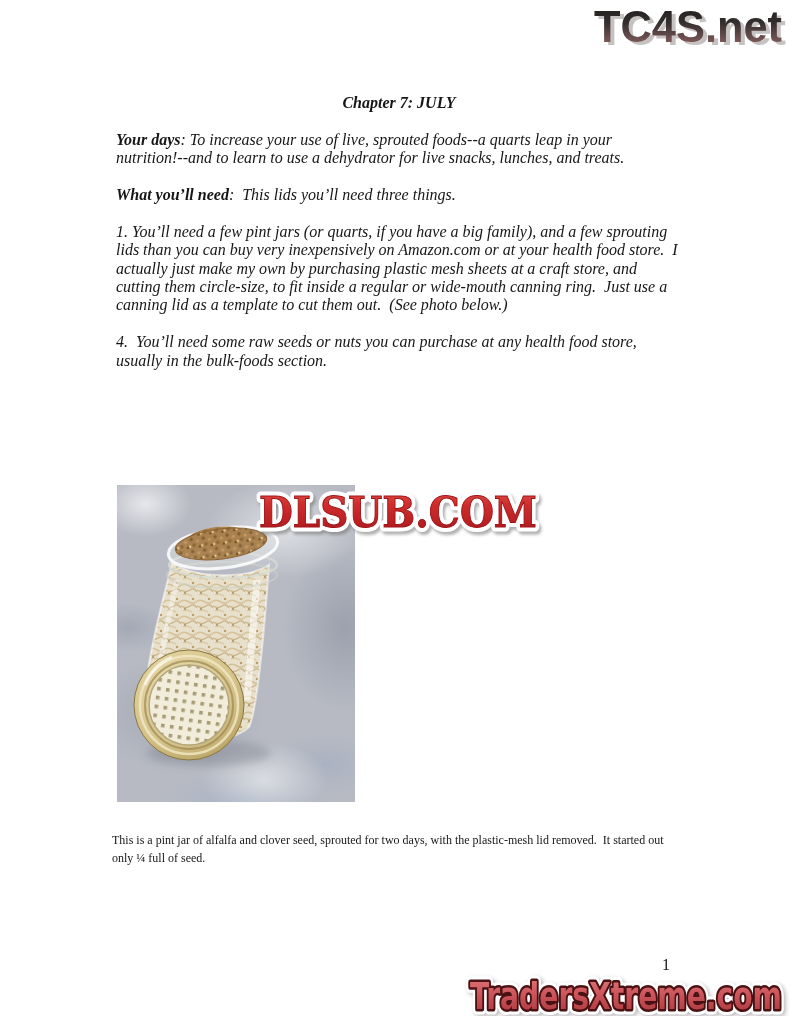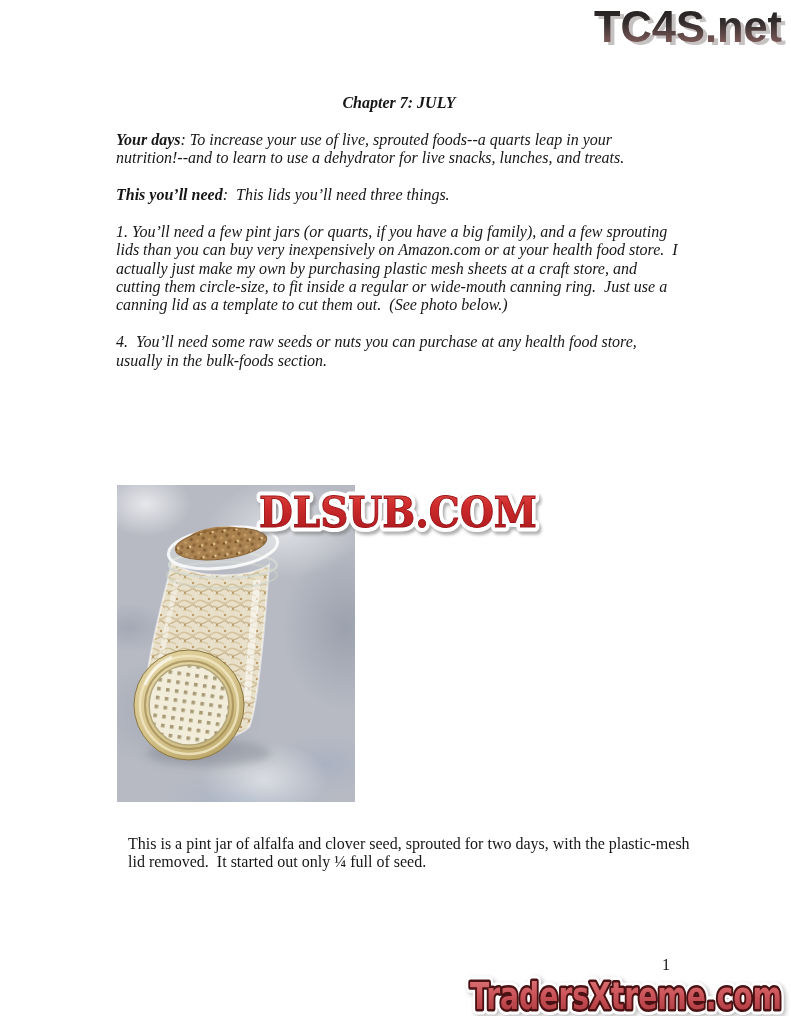--- a/index.html
+++ b/index.html
@@ -33,22 +33,22 @@
       radial-gradient(ellipse 60px 35px at 5% 45%, rgba(150,158,172,.60), transparent 70%),
       radial-gradient(ellipse 120px 40px at 55% 99%, rgba(150,170,200,.45), transparent 70%);
   }
   .photo svg { position:absolute; left:0; top:0; }
 
   
   .dlsub { position:absolute; left:251px; top:484px; width:296px; height:54px;text-decoration:underline; }
   .dlsub svg { filter: drop-shadow(2px 3px 1.5px rgba(110,110,110,.55)); }
 
   
-  .caption { position:absolute; left:128px; top:819px; width:566px;
-             font-size:16px; line-height:18.4px; white-space:pre-wrap; }
+  .caption { position:absolute; left:112px; top:819px; width:566px;
+             font-size:12px; line-height:18.4px; white-space:pre-wrap; }
   .pagenum { position:absolute; left:662px; top:956px; font-size:16px; }
 
   
   .txlogo { position:absolute; left:460px; top:971px; width:332px; height:52px; }
   .txlogo svg { filter: drop-shadow(2px 2px 2px rgba(150,150,150,.65)); }
 </style>
 </head>
 <body>
 
 <div class="page">
@@ -64,21 +64,21 @@
         </linearGradient>
       </defs>
       <text x="14" y="42" font-family="Liberation Sans, DejaVu Sans, sans-serif" font-weight="bold" font-size="44" fill="#c6c2c2" textLength="188" lengthAdjust="spacingAndGlyphs">TC4S.net</text>
       <text x="10" y="39" font-family="Liberation Sans, DejaVu Sans, sans-serif" font-weight="bold" font-size="44" fill="url(#tc4sg)" textLength="188" lengthAdjust="spacingAndGlyphs">TC4S.net</text>
     </svg>
   </div>
 
   <div class="content">
     <p class="doc-title">Chapter 7: JULY</p>
     <p><b>Your days</b><span>: To increase your use of live, sprouted foods--a quarts leap in your nutrition!--and to learn to use a dehydrator for live snacks, lunches, and treats.</span></p>
-    <p><b>This you’ll need</b><span>:  This lids you’ll need three things.</span></p>
+    <p><b>What you’ll need</b><span>:  This lids you’ll need three things.</span></p>
     <p><b></b><span>1. You’ll need a few pint jars (or quarts, if you have a big family), and a few sprouting lids than you can buy very inexpensively on Amazon.com or at your health food store.  I actually just make my own by purchasing plastic mesh sheets at a craft store, and cutting them circle-size, to fit inside a regular or wide-mouth canning ring.  Just use a canning lid as a template to cut them out.  (See photo below.)</span></p>
     <p><b></b><span>4.  You’ll need some raw seeds or nuts you can purchase at any health food store, usually in the bulk-foods section.</span></p>
   </div>
 
   <div class="photo" title="Tilted pint mason jar filled with sprouted seeds, gold canning ring with white plastic mesh, on gray marble counter">
     <svg width="238" height="317" viewBox="0 0 238 317">
       <defs>
         <radialGradient id="goldg" cx="0.4" cy="0.35" r="0.9">
           <stop offset="0" stop-color="#ece0b4"></stop>
           <stop offset="0.55" stop-color="#d6c48c"></stop>

